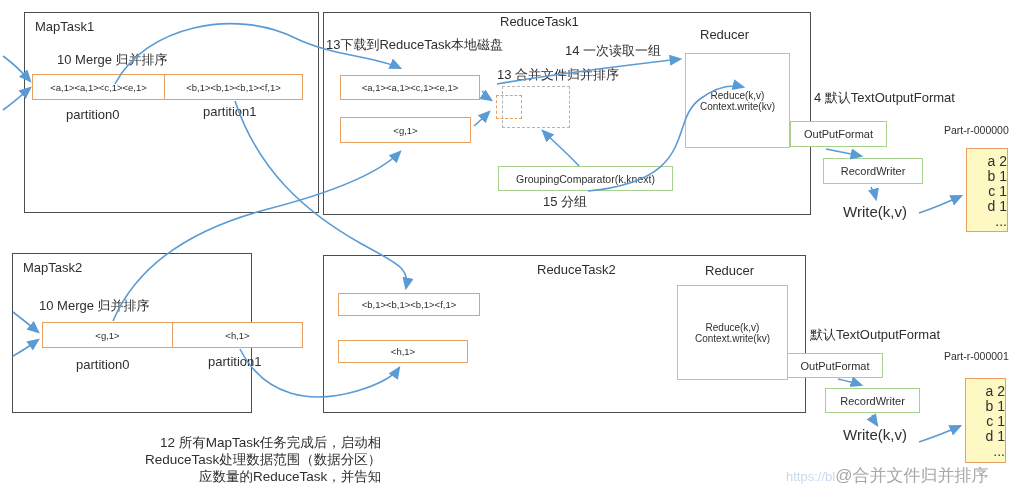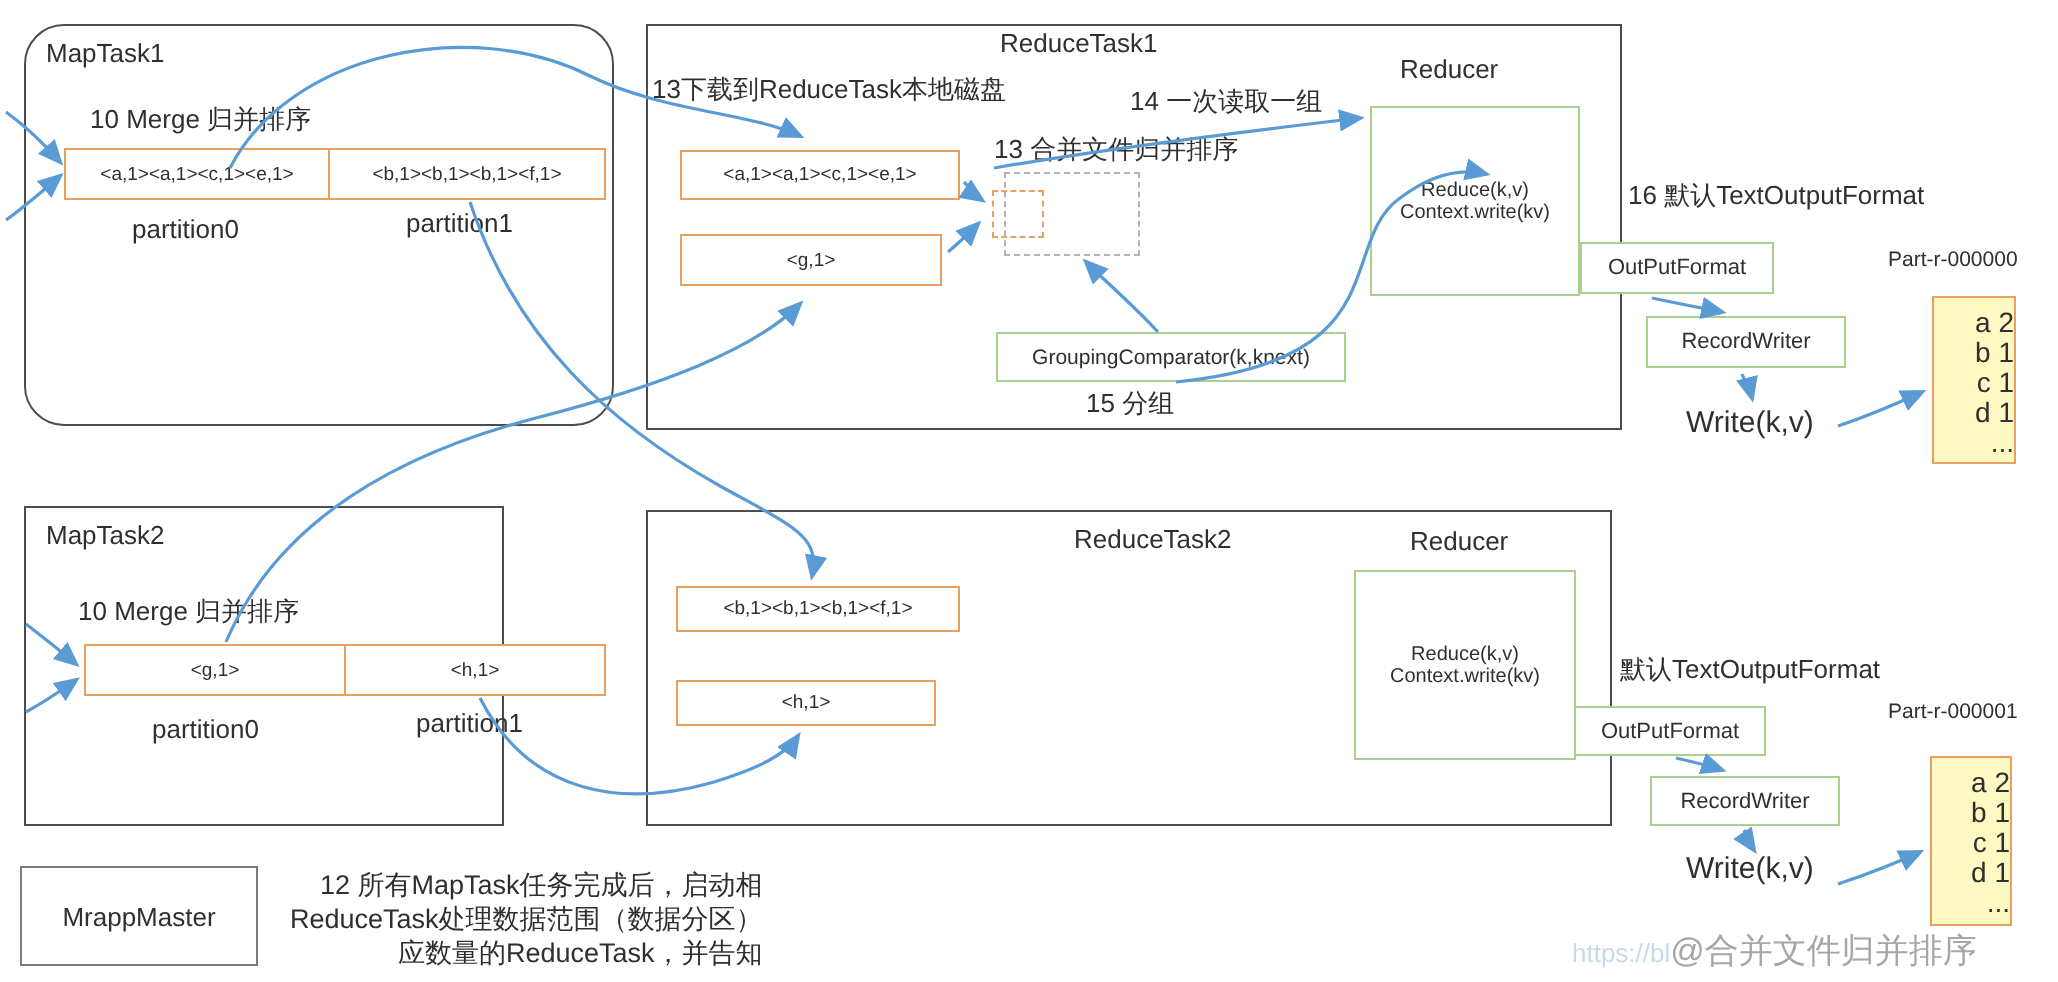--- a/index.html
+++ b/index.html
@@ -28,21 +28,21 @@
   .wm{position:absolute;white-space:nowrap;}
   .wm .blue{color:var(--watermark_blue);font-size:13px;}
   .wm .gray{color:var(--watermark_gray);font-size:17px;}
   .note div{white-space:nowrap;font-size:13.5px;line-height:17px;}
 </style>
 </head>
 <body>
 
 <div class="canvas">
 
-  <div class="box" style="left:12px;top:12px;width:295px;height:201px;border-radius:20px;">
+  <div class="box" style="left:24px;top:12px;width:295px;height:201px;">
     <div class="lbl title" style="left:10px;top:6px;">MapTask1</div>
     <div class="lbl" style="left:32px;top:38px;">10 Merge 归并排序</div>
   </div>
   <div class="row" style="left:32px;top:74px;">
     <div class="rcell" style="width:133px;height:26px;">&lt;a,1&gt;&lt;a,1&gt;&lt;c,1&gt;&lt;e,1&gt;</div>
     <div class="rcell" style="width:138px;height:26px;">&lt;b,1&gt;&lt;b,1&gt;&lt;b,1&gt;&lt;f,1&gt;</div>
   </div>
   <div class="lbl" style="left:66px;top:107px;">partition0</div>
   <div class="lbl" style="left:203px;top:104px;">partition1</div>
 
@@ -56,21 +56,21 @@
   <div class="dashedo" style="left:496px;top:95px;width:26px;height:24px;"></div>
   <div class="cell" style="left:340px;top:117px;width:131px;height:26px;">&lt;g,1&gt;</div>
   <div class="greenbox" style="left:498px;top:166px;width:175px;height:25px;font-size:10.5px;">GroupingComparator(k,knext)</div>
   <div class="lbl" style="left:543px;top:193px;">15 分组</div>
 
   <div class="lbl title" style="left:700px;top:27px;">Reducer</div>
   <div class="greenbox" style="left:685px;top:53px;width:105px;height:95px;font-size:10px;flex-direction:column;">
     <div>Reduce(k,v)</div>
     <div>Context.write(kv)</div>
   </div>
-  <div class="lbl" style="left:814px;top:89px;">16 默认TextOutputFormat</div>
+  <div class="lbl" style="left:814px;top:89px;">4 默认TextOutputFormat</div>
   <div class="greenbox" style="left:790px;top:121px;width:97px;height:26px;">OutPutFormat</div>
   <div class="lbl small" style="left:944px;top:124px;">Part-r-000000</div>
   <div class="greenbox" style="left:823px;top:158px;width:100px;height:26px;">RecordWriter</div>
   <div class="write" style="left:843px;top:203px;">Write(k,v)</div>
   <div class="outbox" style="left:966px;top:148px;width:42px;height:84px;">
     <div>a 2</div>
     <div>b 1</div>
     <div>c 1</div>
     <div>d 1</div>
     <div>...</div>
@@ -103,21 +103,20 @@
   <div class="greenbox" style="left:825px;top:388px;width:95px;height:25px;">RecordWriter</div>
   <div class="write" style="left:843px;top:426px;">Write(k,v)</div>
   <div class="outbox" style="left:965px;top:378px;width:41px;height:85px;">
     <div>a 2</div>
     <div>b 1</div>
     <div>c 1</div>
     <div>d 1</div>
     <div>...</div>
   </div>
 
-  <div class="graybox" style="left:10px;top:433px;width:119px;height:50px;">MrappMaster</div>
   <div class="note" style="position:absolute;left:145px;top:434px;text-align:right;">
     <div>12 所有MapTask任务完成后，启动相</div>
     <div>ReduceTask处理数据范围（数据分区）</div>
     <div>应数量的ReduceTask，并告知</div>
   </div>
 
   <div class="wm" style="left:786px;top:464px;">
     <span class="blue">https://bl</span><span class="gray">@合并文件归并排序</span>
   </div>
 

